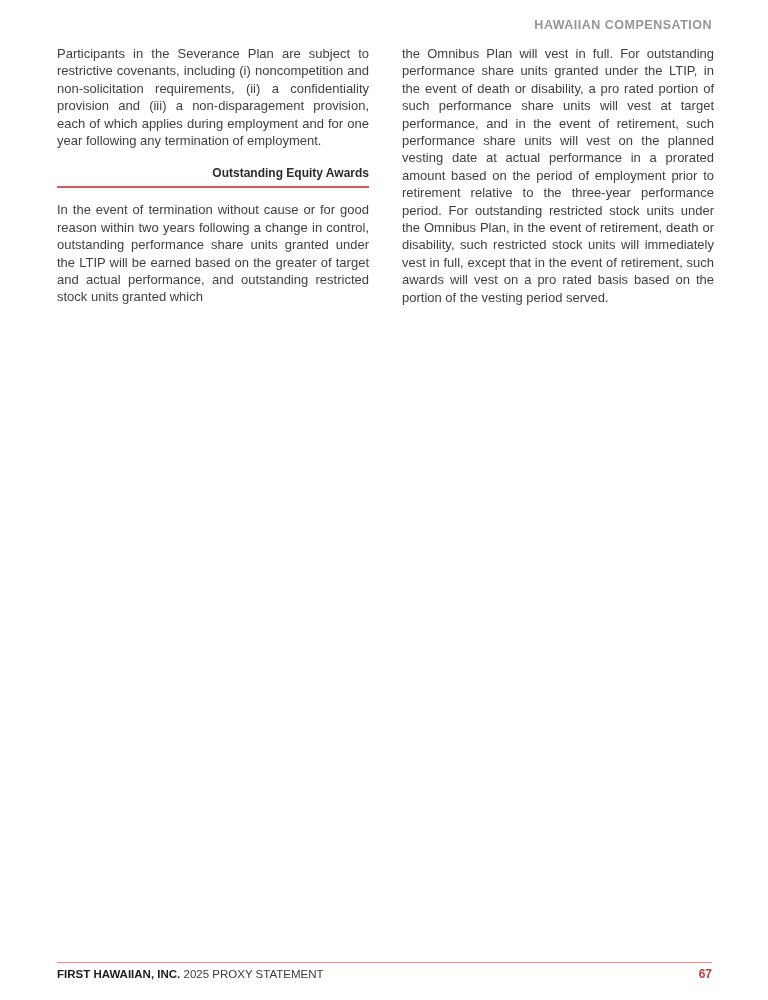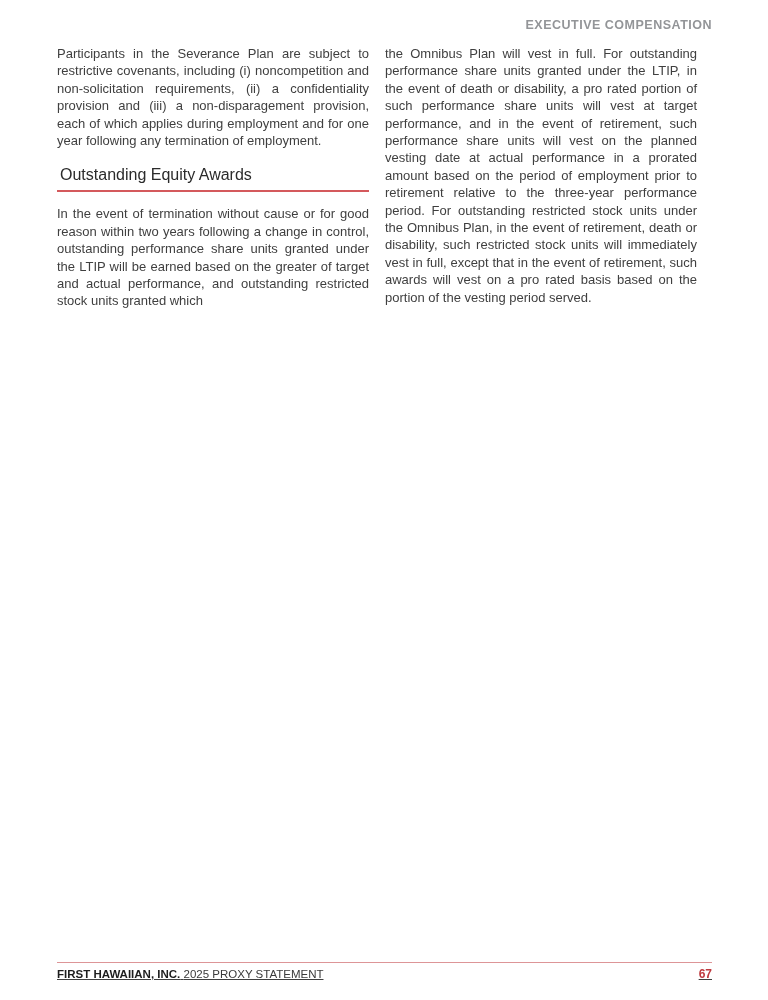--- a/index.html
+++ b/index.html
@@ -29,50 +29,50 @@
     margin-top:18px;
     text-align:right;
     font-size:12.5px;
     font-weight:bold;
     letter-spacing:0.04em;
     color:var(--header-gray);
   }
   .columns{
     margin-top:13px;
     display:flex;
-    gap:16px;
+    gap:33px;
   }
   .col{
     width:312px;
     flex:0 0 312px;
   }
   .para{
     font-size:13px;
     line-height:17.4px;
     text-align:justify;
     color:var(--body-text);
   }
   .section-heading{
     margin-top:17px;
     padding:0 0 6px 3px;
-    font-size:16px;
-    font-weight:normal;
+    font-size:12px;
+    font-weight:bold;
     color:var(--heading-text);
     border-bottom:2px solid var(--accent-red);
+    text-align:right;
   }
   .after-heading{
     margin-top:13px;
   }
   .doc-footer{
     position:absolute;
     left:0;
     right:0;
     top:962px;
     border-top:1.5px solid var(--footer-line);
-    text-decoration:underline;
   }
   .footer-row{
     padding-top:4px;
     display:flex;
     justify-content:space-between;
     align-items:baseline;
     font-size:11.5px;
   }
   .footer-left{
     color:#2d2d2d;
@@ -90,21 +90,21 @@
     color:var(--page-num-red);
     padding-left:34px;
   }
 </style>
 </head>
 <body>
 
 <div class="page">
 
   <div class="doc-header">
-    <span>EXECUTIVE COMPENSATION</span>
+    <span>HAWAIIAN COMPENSATION</span>
   </div>
 
   <div class="columns">
 
     <div class="col">
       <p class="para">Participants in the Severance Plan are subject to restrictive covenants, including (i) noncompetition and non-solicitation requirements, (ii) a confidentiality provision and (iii) a non-disparagement provision, each of which applies during employment and for one year following any termination of employment.</p>
 
       <h2 class="section-heading">Outstanding Equity Awards</h2>
 
       <p class="para after-heading">In the event of termination without cause or for good reason within two years following a change in control, outstanding performance share units granted under the LTIP will be earned based on the greater of target and actual performance, and outstanding restricted stock units granted which</p>

